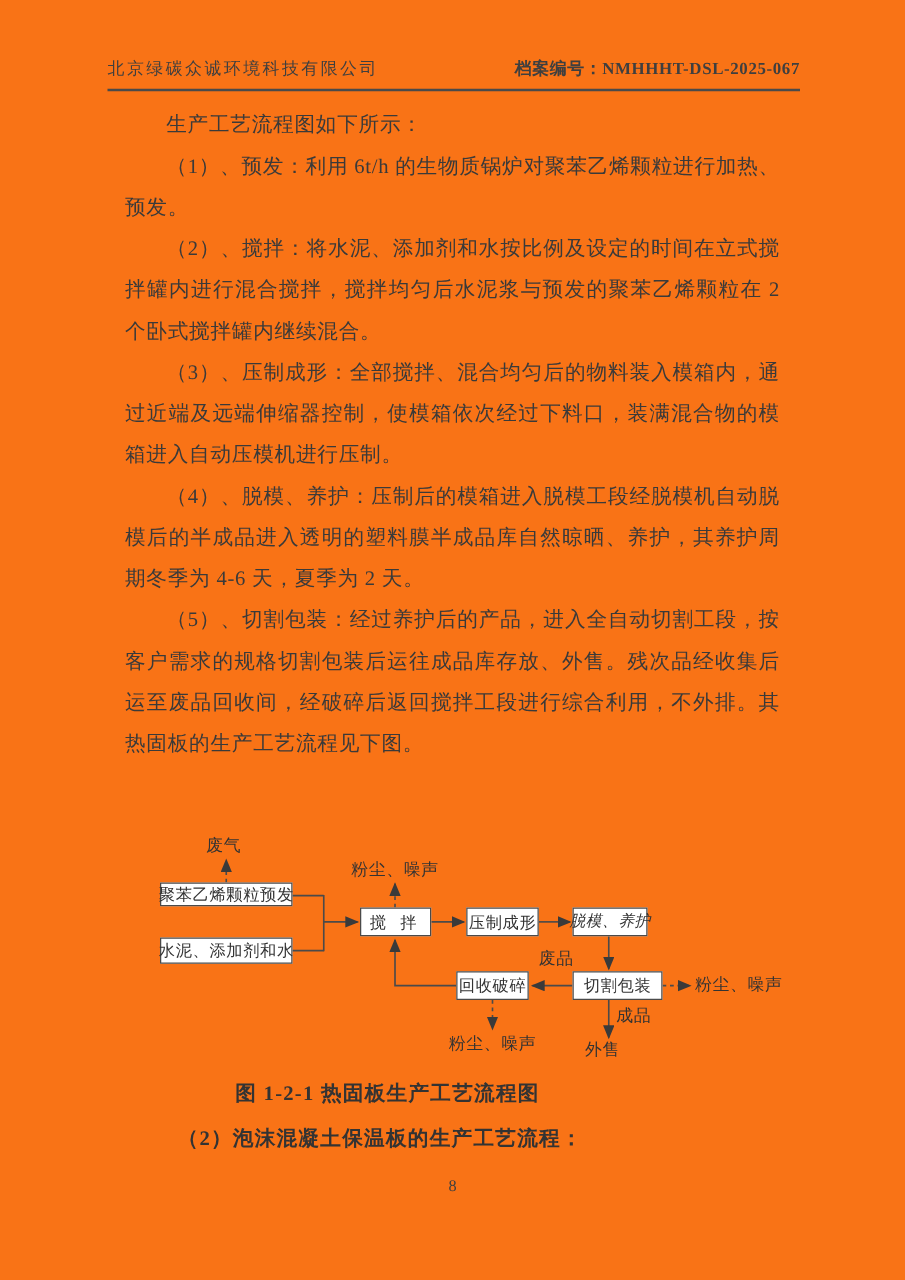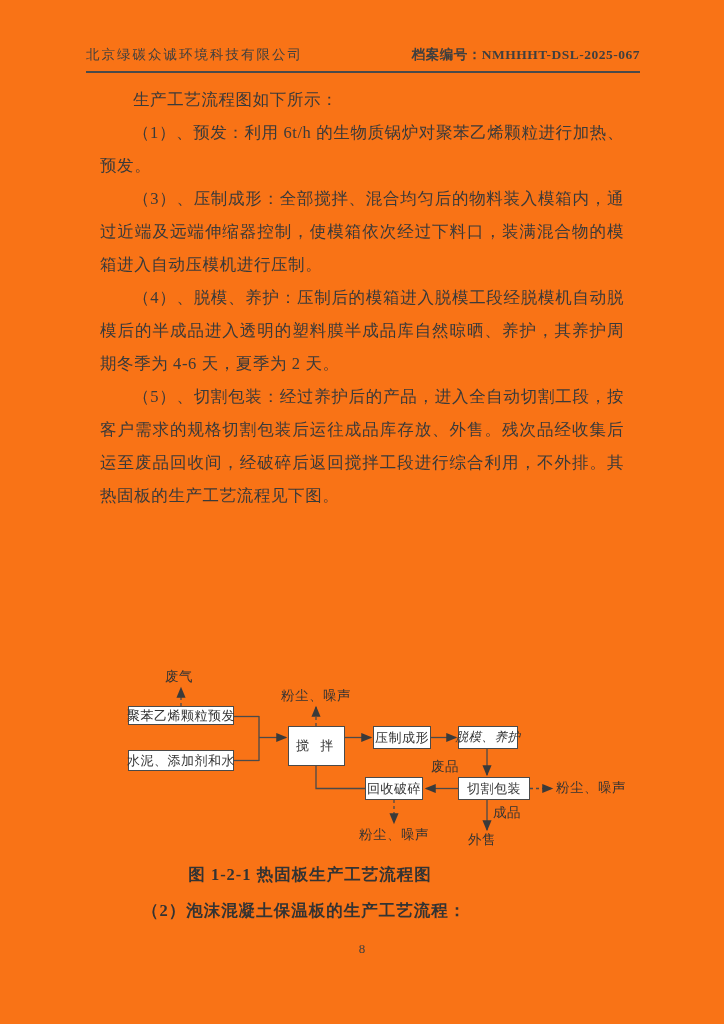--- a/index.html
+++ b/index.html
@@ -33,21 +33,21 @@
     display:flex;align-items:center;justify-content:center;
     font-size:13px;letter-spacing:0.5px;white-space:nowrap;color:#333;
     box-sizing:border-box;
   }
   .fc-label{
     position:absolute;font-size:13.5px;letter-spacing:0.5px;
     white-space:nowrap;color:#333;
   }
   .box-a{left:128px;top:46px;width:106px;height:19px;}
   .box-b{left:128px;top:90px;width:106px;height:21px;}
-  .box-c{left:288px;top:66px;width:57px;height:40px;letter-spacing:4px;}
+  .box-c{left:288px;top:66px;width:57px;height:23px;letter-spacing:4px;}
   .box-d{left:373px;top:66px;width:58px;height:23px;}
   .box-e{left:458px;top:66px;width:60px;height:23px;font-size:12.5px;font-style:italic;}
   .box-f{left:458px;top:117px;width:72px;height:23px;}
   .box-g{left:365px;top:117px;width:58px;height:23px;}
   .lbl-wastegas{left:165px;top:8px;}
   .lbl-dust-stir{left:281px;top:27px;}
   .lbl-scrap{left:431px;top:98px;}
   .lbl-dust-cut{left:556px;top:119px;}
   .lbl-finished{left:493px;top:144px;}
   .lbl-sale{left:468px;top:171px;}
@@ -72,20 +72,21 @@
 <div class="page">
 
   <div class="header">
     <span class="company">北京绿碳众诚环境科技有限公司</span>
     <span class="archive">档案编号：NMHHHT-DSL-2025-067</span>
   </div>
 
   <div class="bodytext">
     <p>生产工艺流程图如下所示：</p>
     <p>（1）、预发：利用 6t/h 的生物质锅炉对聚苯乙烯颗粒进行加热、预发。</p>
+    <p>（2）、搅拌：将水泥、添加剂和水按比例及设定的时间在立式搅拌罐内进行混合搅拌，搅拌均匀后水泥浆与预发的聚苯乙烯颗粒在 2 个卧式搅拌罐内继续混合。</p>
     <p>（3）、压制成形：全部搅拌、混合均匀后的物料装入模箱内，通过近端及远端伸缩器控制，使模箱依次经过下料口，装满混合物的模箱进入自动压模机进行压制。</p>
     <p>（4）、脱模、养护：压制后的模箱进入脱模工段经脱模机自动脱模后的半成品进入透明的塑料膜半成品库自然晾晒、养护，其养护周期冬季为 4-6 天，夏季为 2 天。</p>
     <p>（5）、切割包装：经过养护后的产品，进入全自动切割工段，按客户需求的规格切割包装后运往成品库存放、外售。残次品经收集后运至废品回收间，经破碎后返回搅拌工段进行综合利用，不外排。其热固板的生产工艺流程见下图。</p>
   </div>
 
   <div class="flowchart">
     <svg width="724" height="200" viewBox="0 0 724 200">
       <defs>
         <marker id="arr" markerWidth="9" markerHeight="8" refX="7.5" refY="3.5" orient="auto">
           <path d="M0,0 L8.5,3.5 L0,7 Z" fill="#3a3a3a"></path>

